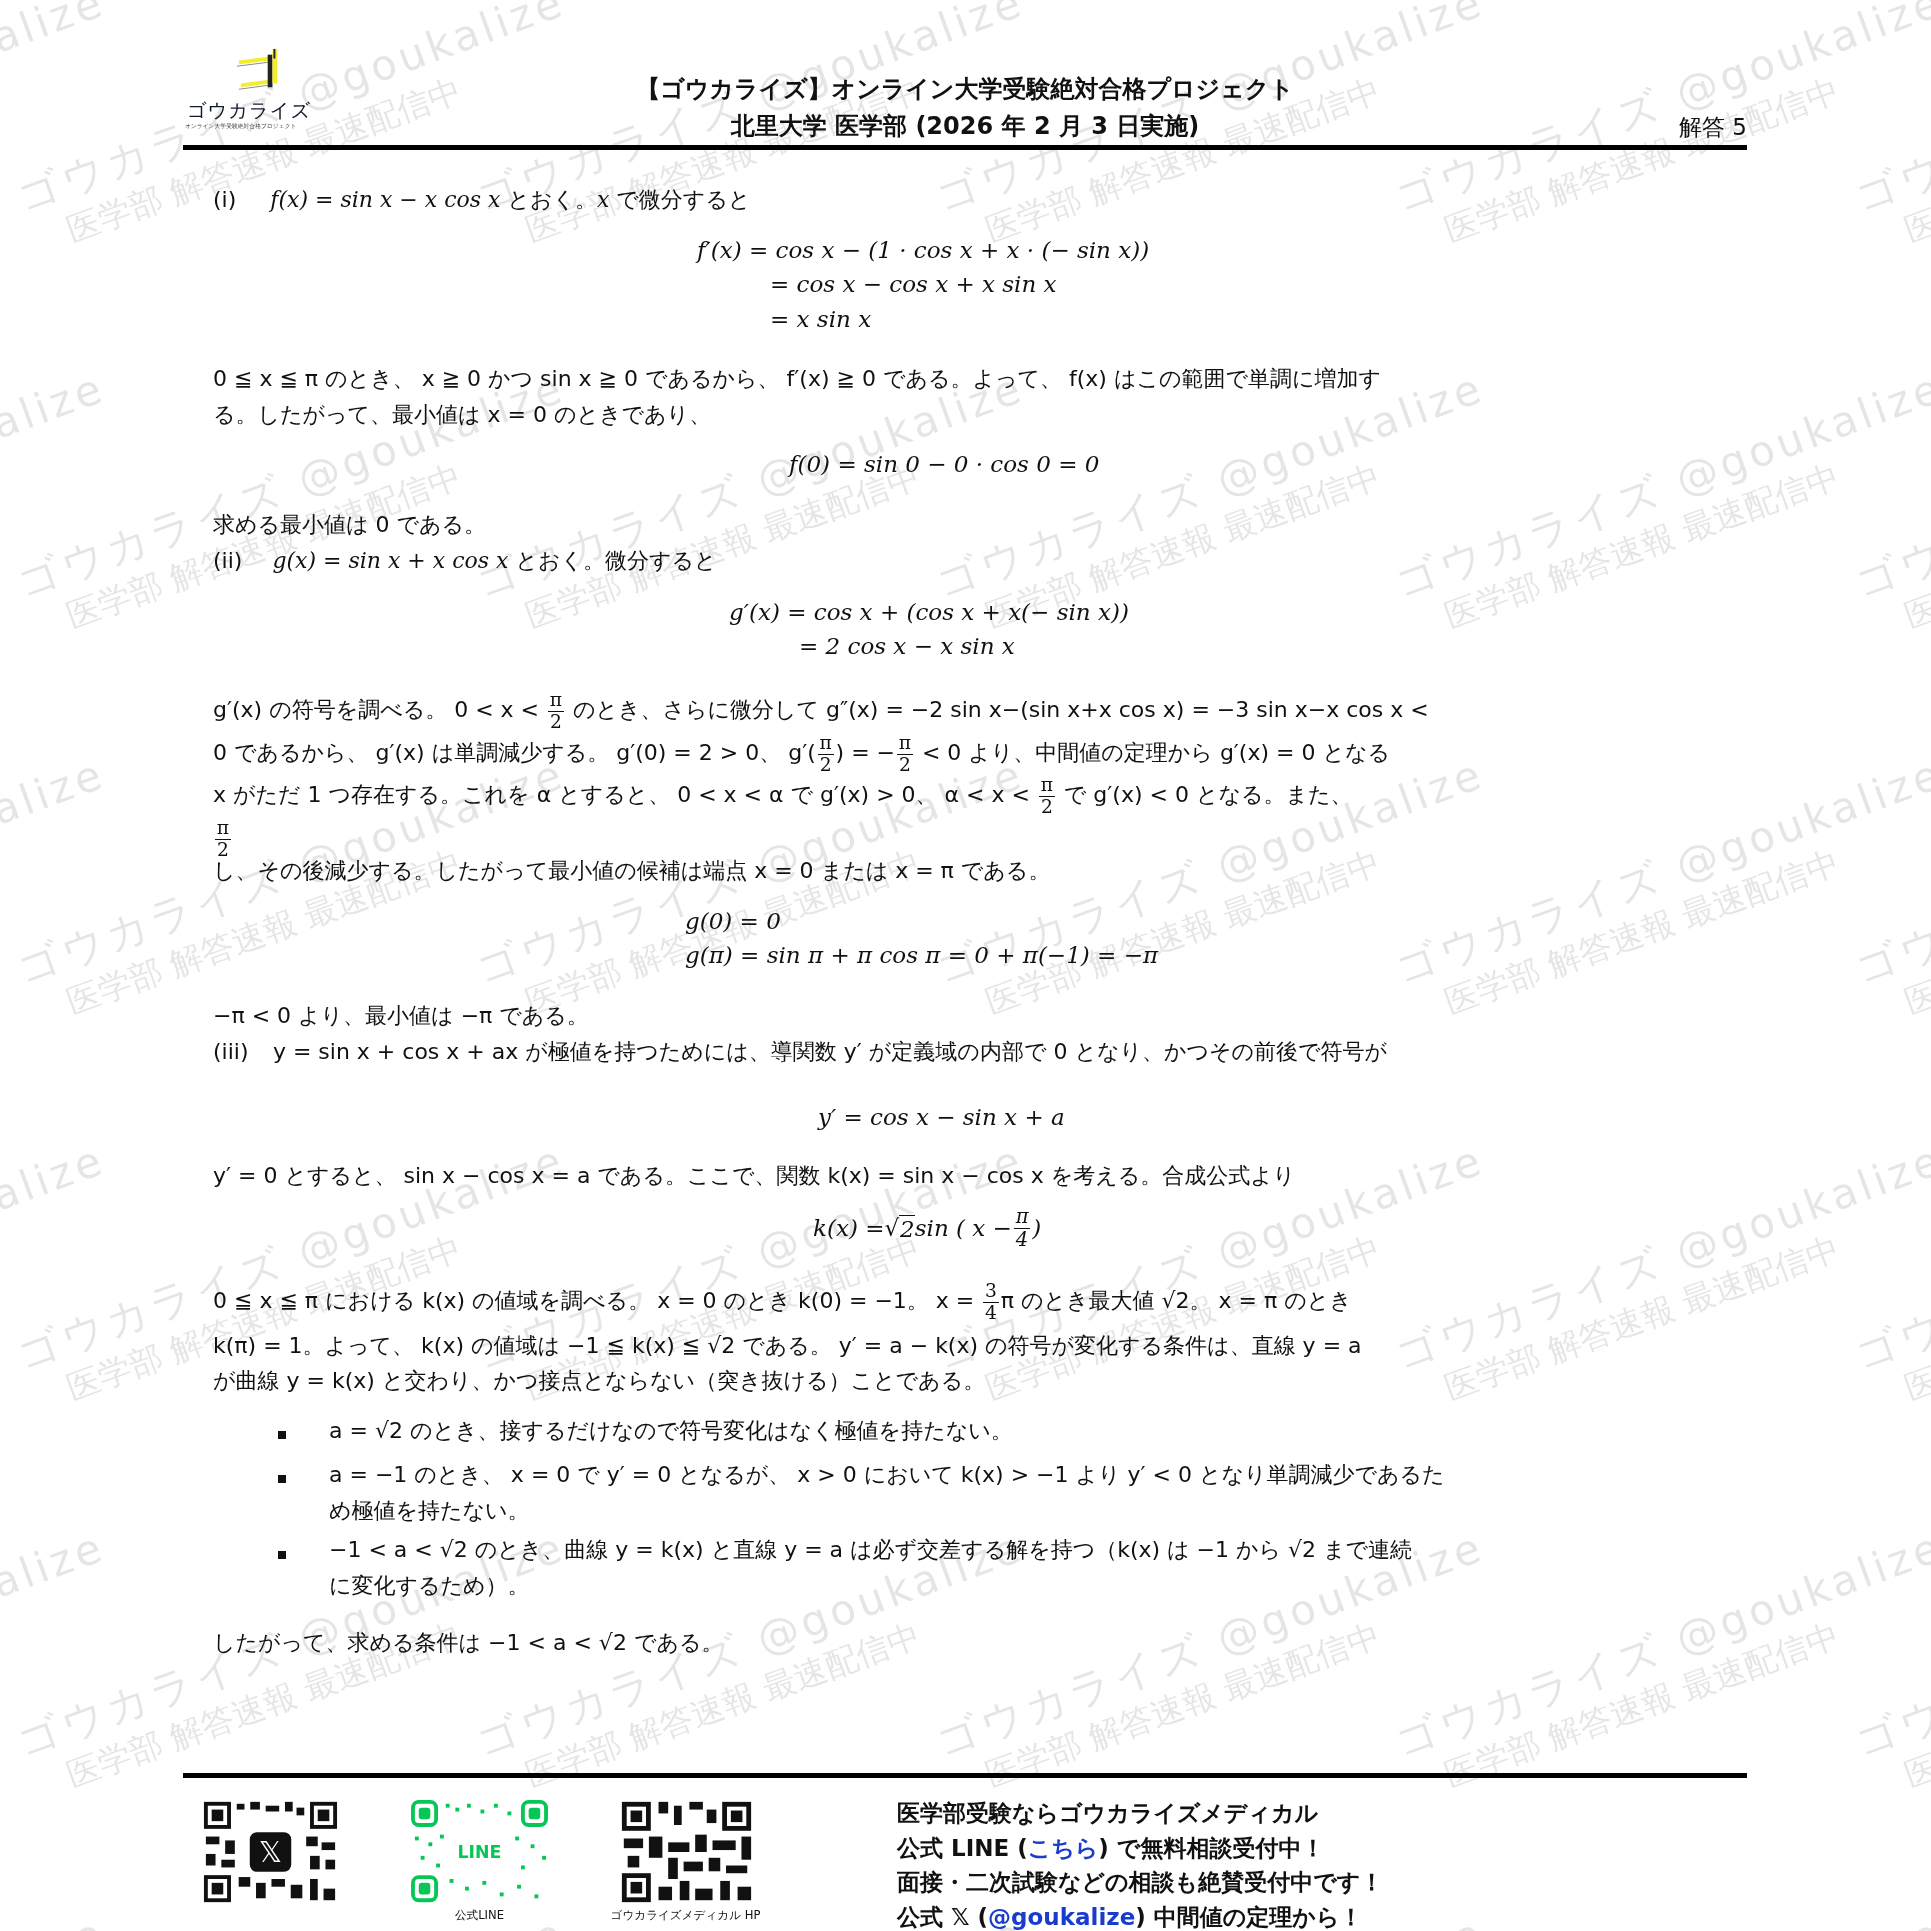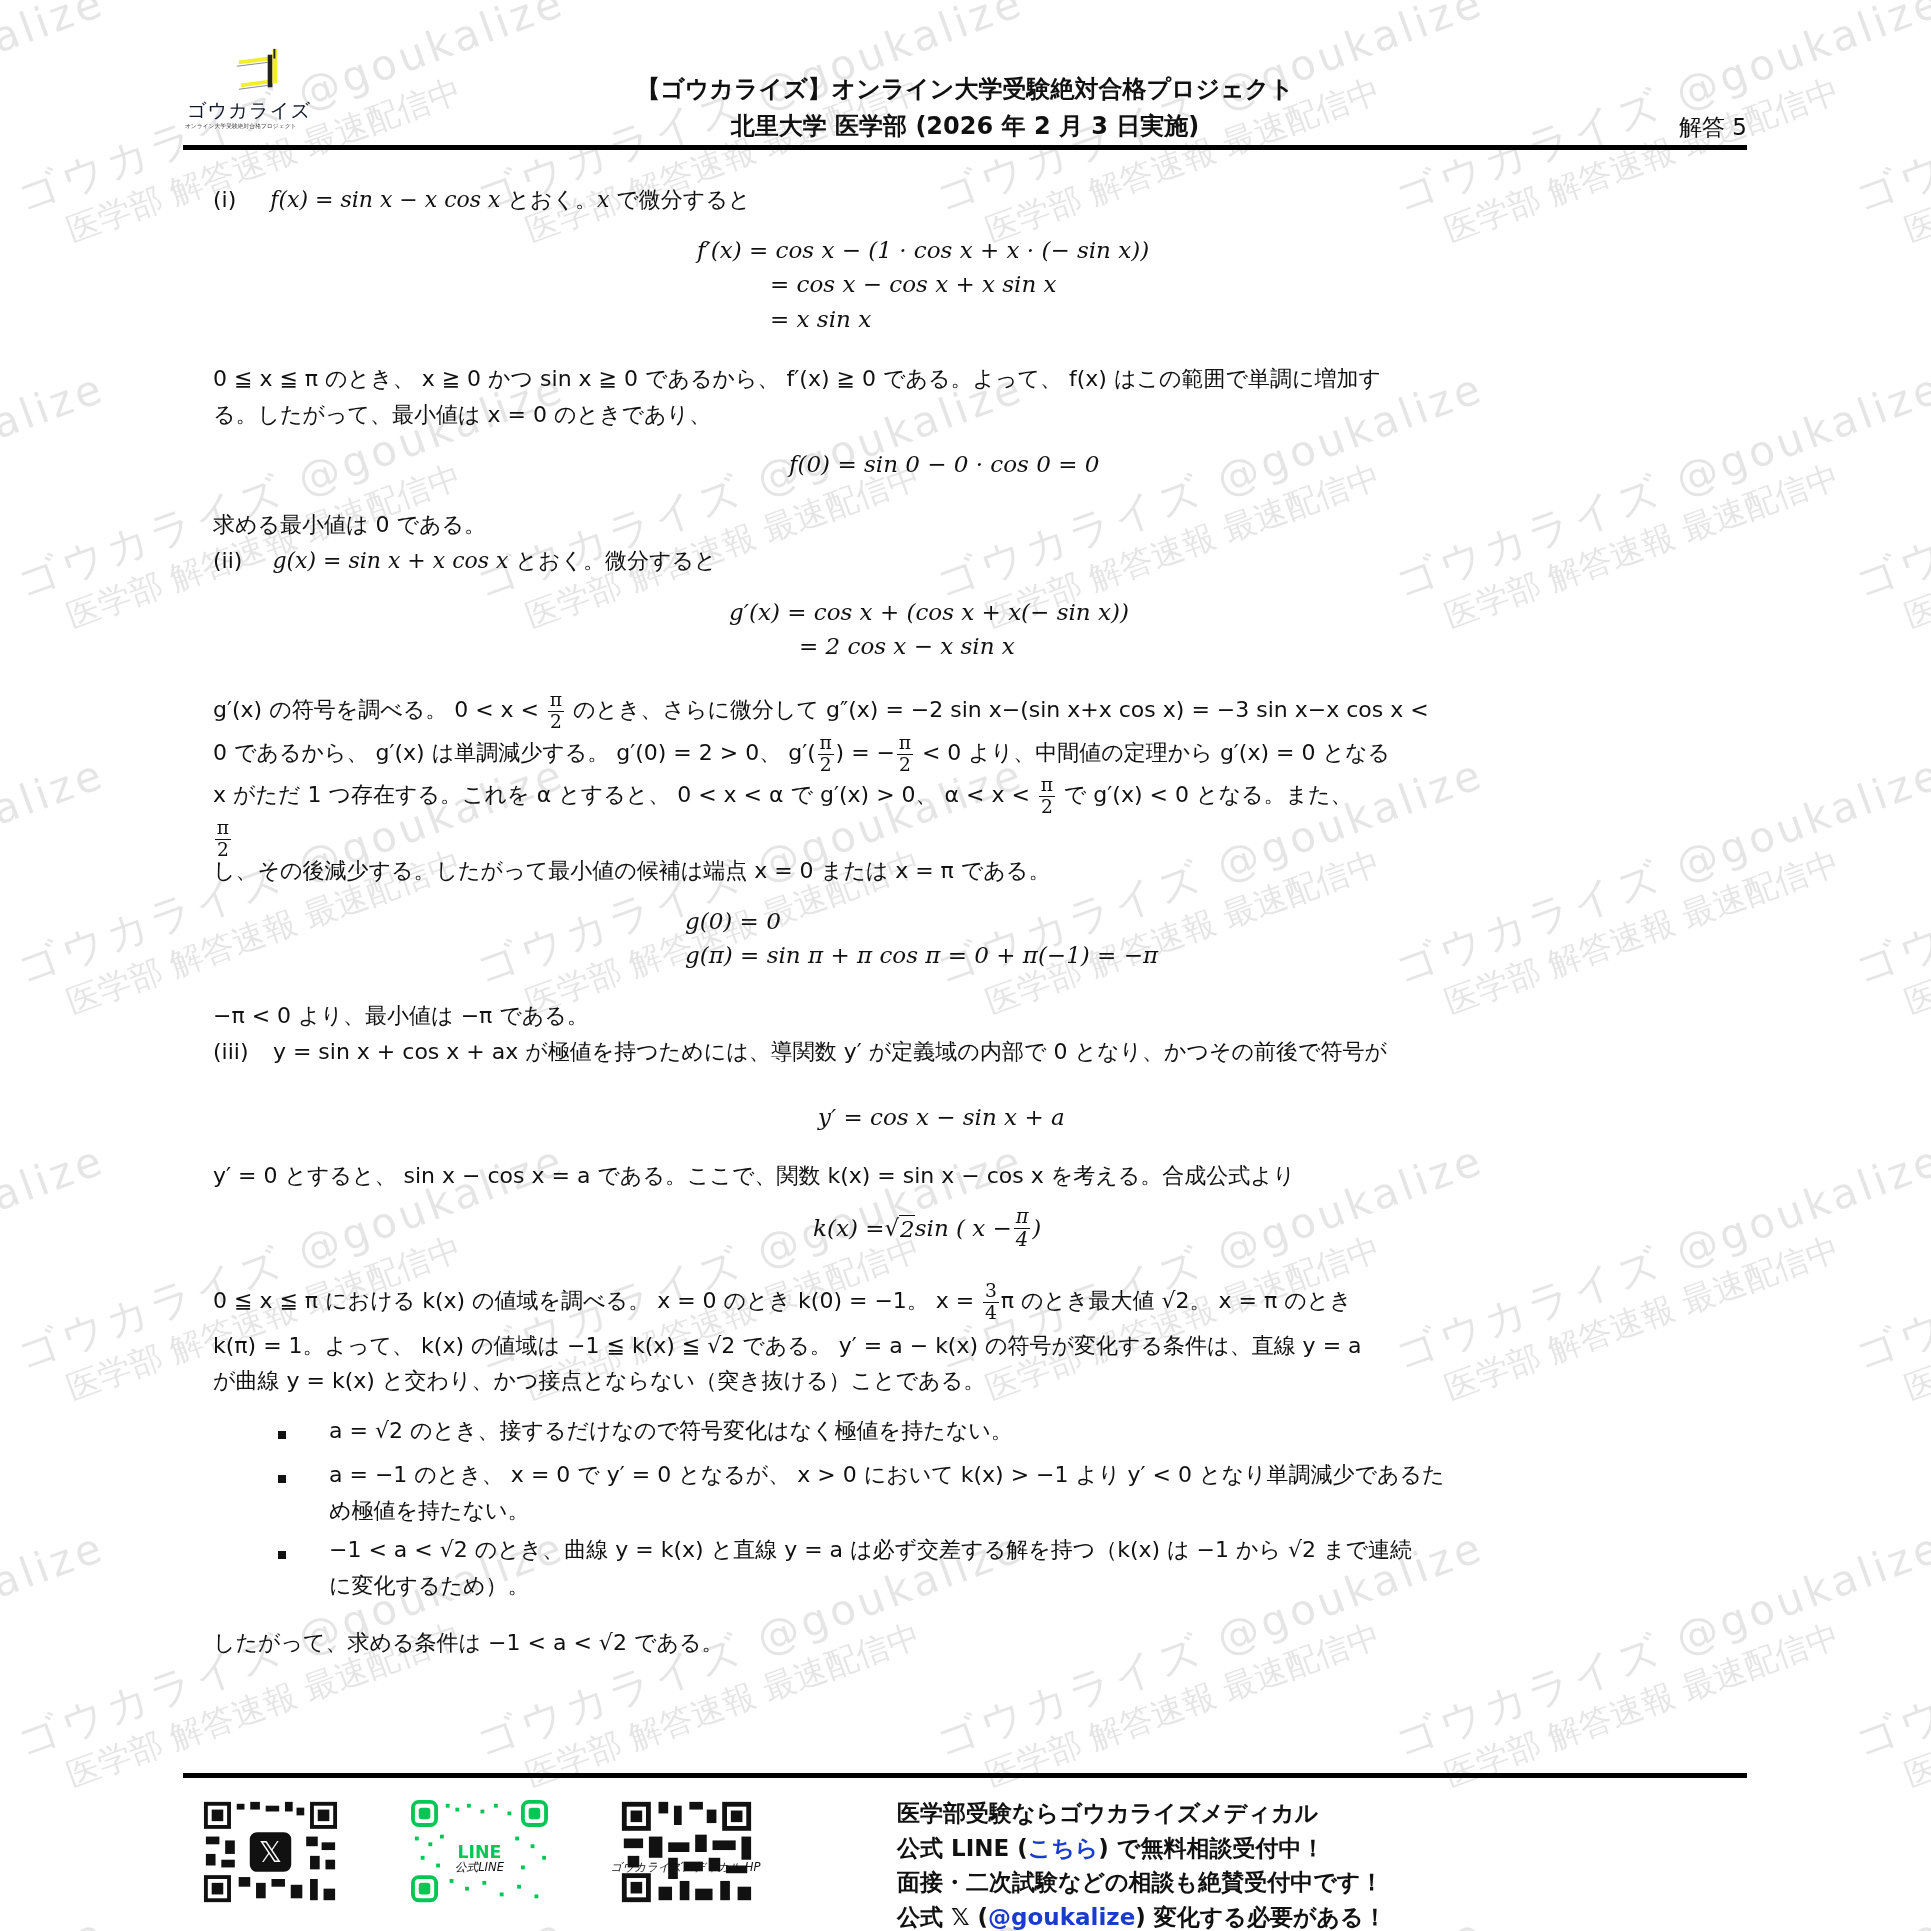--- a/index.html
+++ b/index.html
@@ -25,21 +25,21 @@
   .m { font-family:"DejaVu Serif","Liberation Serif", serif; }
   .mi { font-family:"DejaVu Serif","Liberation Serif", serif; font-style:italic; }
   .eq { position:absolute; font-family:"DejaVu Serif","Liberation Serif", serif; font-size:23px; white-space:nowrap; }
   .frac { display:inline-flex; flex-direction:column; align-items:center; vertical-align:middle; line-height:1; font-size:0.85em; margin:0 1.9px; }
   .frac .num { border-bottom:1.4px solid #111; padding:0 1.9px 1px; }
   .frac .den { padding-top:1px; }
   .sqrt { border-top:1.4px solid #111; padding-left:1px; margin-left:0; }
   .bullet { position:absolute; left:95px; width:7.7px; height:7.7px; background:#111; }
   
   .qr { position:absolute; top:1798px; width:145px; height:108px; }
-  .qr-label { position:absolute; top:1860px; font-size:11.6px; text-align:center; white-space:nowrap;font-style:italic; }
+  .qr-label { position:absolute; top:1908px; font-size:11.6px; text-align:center; white-space:nowrap; }
   .ftxt { position:absolute; left:714px; font-size:23px; font-weight:bold; white-space:nowrap; }
   .link { color:#1a3ccc; }
 </style>
 </head>
 <body>
 
 <div class="wm-layer" id="wm-layer">
     <div class="wm" style="left: -450px; top: 174px;">
       <div class="l1">ゴウカライズ @goukalize</div>
       <div class="l2">医学部 解答速報 最速配信中</div>
@@ -416,16 +416,16 @@
       </g>
   </svg>
   <div class="qr-label" style="left:411px; width:183px;text-align:center;">ゴウカライズメディカル HP</div>
 
   <div class="ftxt" style="top:1798px;">医学部受験ならゴウカライズメディカル</div>
   <div class="ftxt" style="top:1833px;">
     <span>公式 LINE (</span><span class="link">こちら</span><span>) で無料相談受付中！</span>
   </div>
   <div class="ftxt" style="top:1867px;">面接・二次試験などの相談も絶賛受付中です！</div>
   <div class="ftxt" style="top:1902px;">
-    <span>公式 𝕏 (</span><span class="link">@goukalize</span><span>) 変化する必要がある！</span>
+    <span>公式 𝕏 (</span><span class="link">@goukalize</span><span>) 中間値の定理から！</span>
   </div>
 </div>
 
 
 </body></html>

